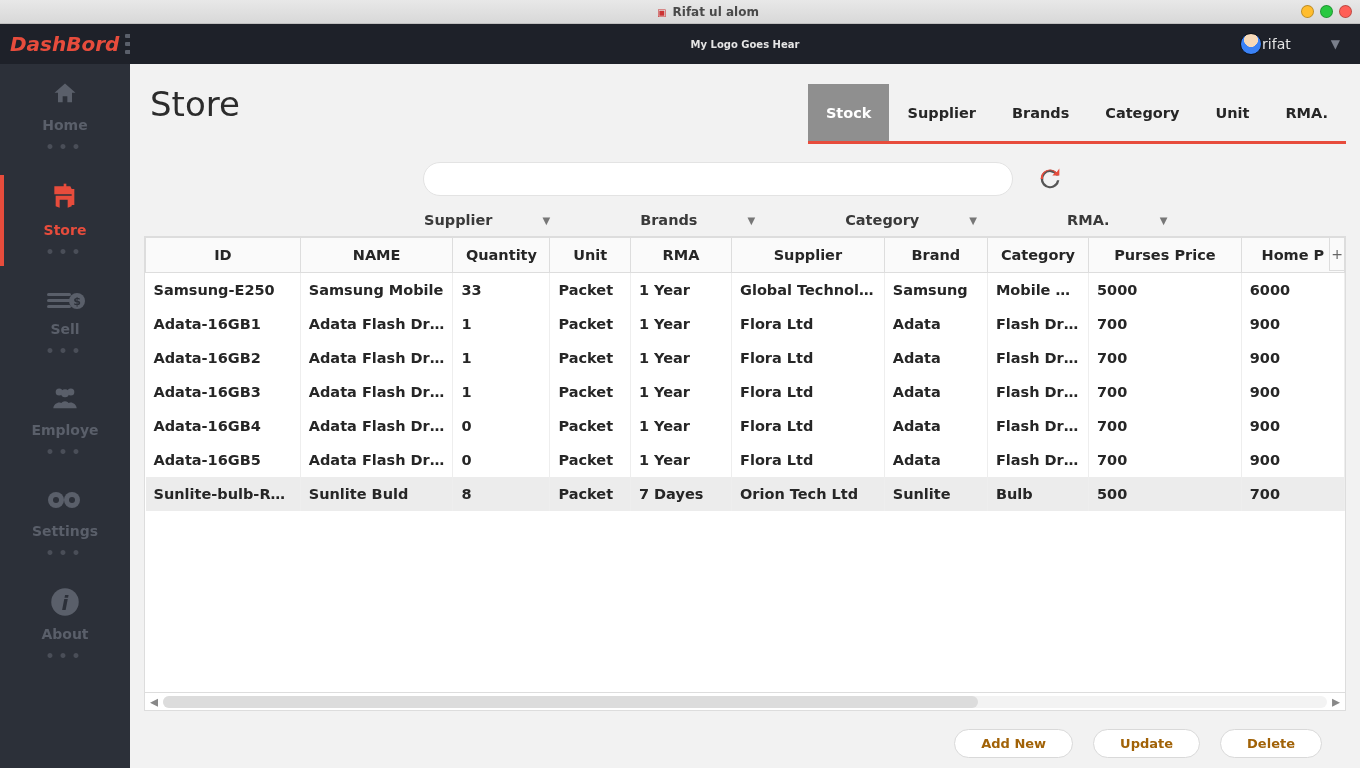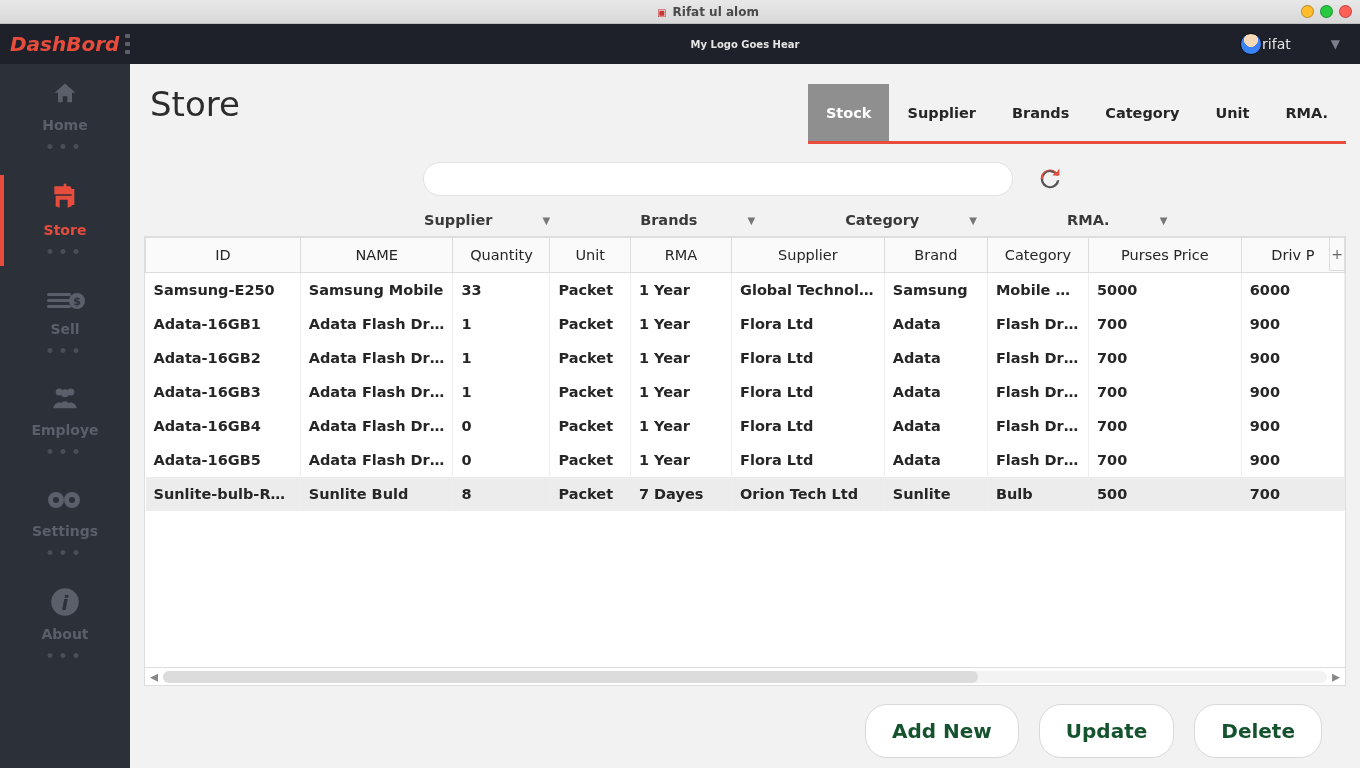--- a/index.html
+++ b/index.html
@@ -51,32 +51,32 @@
 .refresh { width:34px; height:34px; display:flex; align-items:center; justify-content:center; color:#444; font-size:22px; cursor:pointer;}
 .refresh svg{ width:28px; height:28px; }
 
 .filterrow { display:flex; gap:90px; padding:6px 0 6px 280px; }
 .filter { display:flex; align-items:center; gap:50px; color:#3a3a3a; font-weight:700; font-size:14.5px; cursor:pointer;}
 .filter .arr{ color:#777; font-size:10px;}
 
 .tablewrap { flex:1; background:#fff; border:1px solid #ddd; margin-top:2px; overflow:hidden; position:relative;}
 table { width:100%; border-collapse:collapse; table-layout:fixed; }
 th, td { text-align:left; padding:9px 8px; font-size:14.5px; font-weight:700; color:#262626; white-space:nowrap; overflow:hidden; text-overflow:ellipsis;}
-th { border:1px solid #ddd; background:#fafafa; text-align:center; font-weight:400;}
+th { border:1px solid #ddd; background:#fafafa; text-align:center; font-weight:700;}
 td { border-right:1px solid #eee; }
 tbody tr:hover, tbody tr.hover { background:#ececec;padding-left:35px; }
 .addcol { position:absolute; top:0; right:0; width:16px; height:34px; background:#fafafa; border:1px solid #ddd; display:flex; align-items:center; justify-content:center; font-size:14px; color:#666;}
 
 .hscroll { height:18px; background:#fff; border:1px solid #ddd; border-top:none; display:flex; align-items:center; }
 .hscroll .btn { width:18px; text-align:center; color:#888; }
 .hscroll .track { flex:1; height:12px; background:#f3f3f3; position:relative; border-radius:6px;}
 .hscroll .thumb { position:absolute; left:0; top:0; height:12px; width:70%; background:#dcdcdc; border-radius:6px;}
 
 .actions { display:flex; gap:20px; justify-content:flex-end; padding:18px 24px 0 0; }
-.actbtn { padding:14px 26px; border:1px solid #d9d9d9; background:#fff; border-radius:22px; font-weight:700; font-size:20px; color:#14532d; cursor:pointer;}
+.actbtn { padding:6px 26px; border:1px solid #d9d9d9; background:#fff; border-radius:22px; font-weight:700; font-size:13px; color:#a16207; cursor:pointer;}
 
 
 col.c-id{width:150px;} col.c-name{width:148px;} col.c-qty{width:94px;}
 col.c-unit{width:78px;} col.c-rma{width:98px;} col.c-sup{width:148px;}
 col.c-brand{width:100px;} col.c-cat{width:98px;} col.c-pp{width:148px;} col.c-sp{width:100px;}
 </style>
 </head>
 <body>
 
 <div class="titlebar">
@@ -231,21 +231,21 @@
               <tr id="thead-row">
                 <th>ID</th>
                 <th>NAME</th>
                 <th>Quantity</th>
                 <th>Unit</th>
                 <th>RMA</th>
                 <th>Supplier</th>
                 <th>Brand</th>
                 <th>Category</th>
                 <th>Purses Price</th>
-                <th>Driv P</th>
+                <th>Home P</th>
               </tr>
             </thead>
           <tbody id="tbody">
               <tr>
                 <td>Samsung-E250</td>
                 <td>Samsung Mobile</td>
                 <td>33</td>
                 <td>Packet</td>
                 <td>1 Year</td>
                 <td>Global Technolog...</td>

